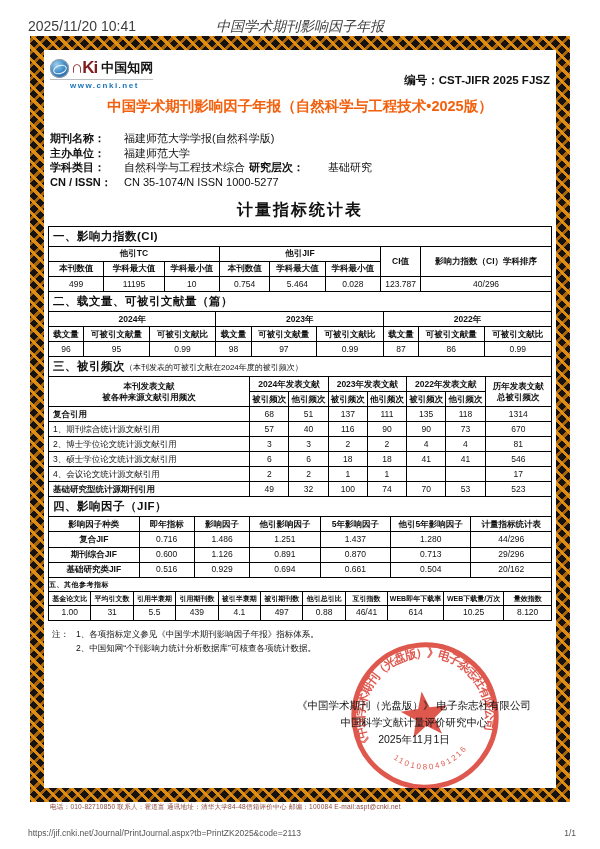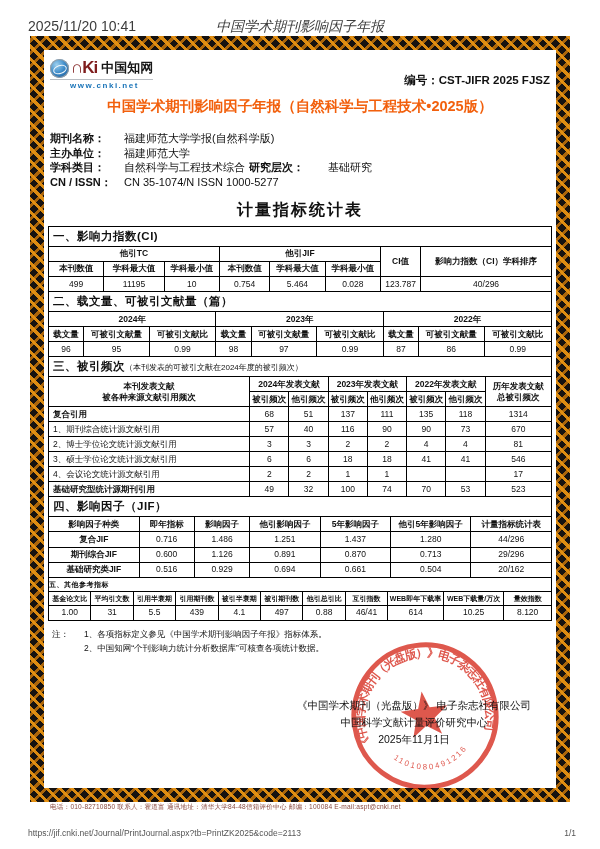--- a/index.html
+++ b/index.html
@@ -58,21 +58,21 @@
   .tbl th,.tbl td{border:1px solid #000;text-align:center;padding:1.5px 1px;font-size:8.5px;line-height:1.3;overflow:hidden;white-space:nowrap;}
   .tbl th{font-weight:bold;}
   th.sec-row{ text-align:left;font-size:11.5px;padding:2px 4px;letter-spacing:.5px;}
   .sec-note{font-size:8px;font-weight:normal;letter-spacing:0;}
   td.rlabel{text-align:left;padding-left:4px;}
   .b{font-weight:bold;}
   .t5 th{font-size:7px;padding:2px 0;}
 
   .notes{margin-top:6px;font-size:8.5px;line-height:14px;padding-left:4px;}
   .notes-label{float:left;}
-  .notes-items{margin-left:32px;}
+  .notes-items{margin-left:24px;}
 
   .sig-area{position:relative;height:146px;margin-top:0;}
   .sig-text{position:absolute;right:0;top:42px;width:276px;text-align:center;font-size:10.5px;line-height:17px;}
   .stamp{position:absolute;right:48px;top:-18px;width:158px;height:158px;transform:rotate(-8deg);opacity:.85;mix-blend-mode:multiply;}
 
   .contact{margin-top:2px;padding-left:2px;font-size:6.6px;color:#8a4a40;letter-spacing:.2px;white-space:nowrap;}
 </style>
 </head>
 <body>
 

